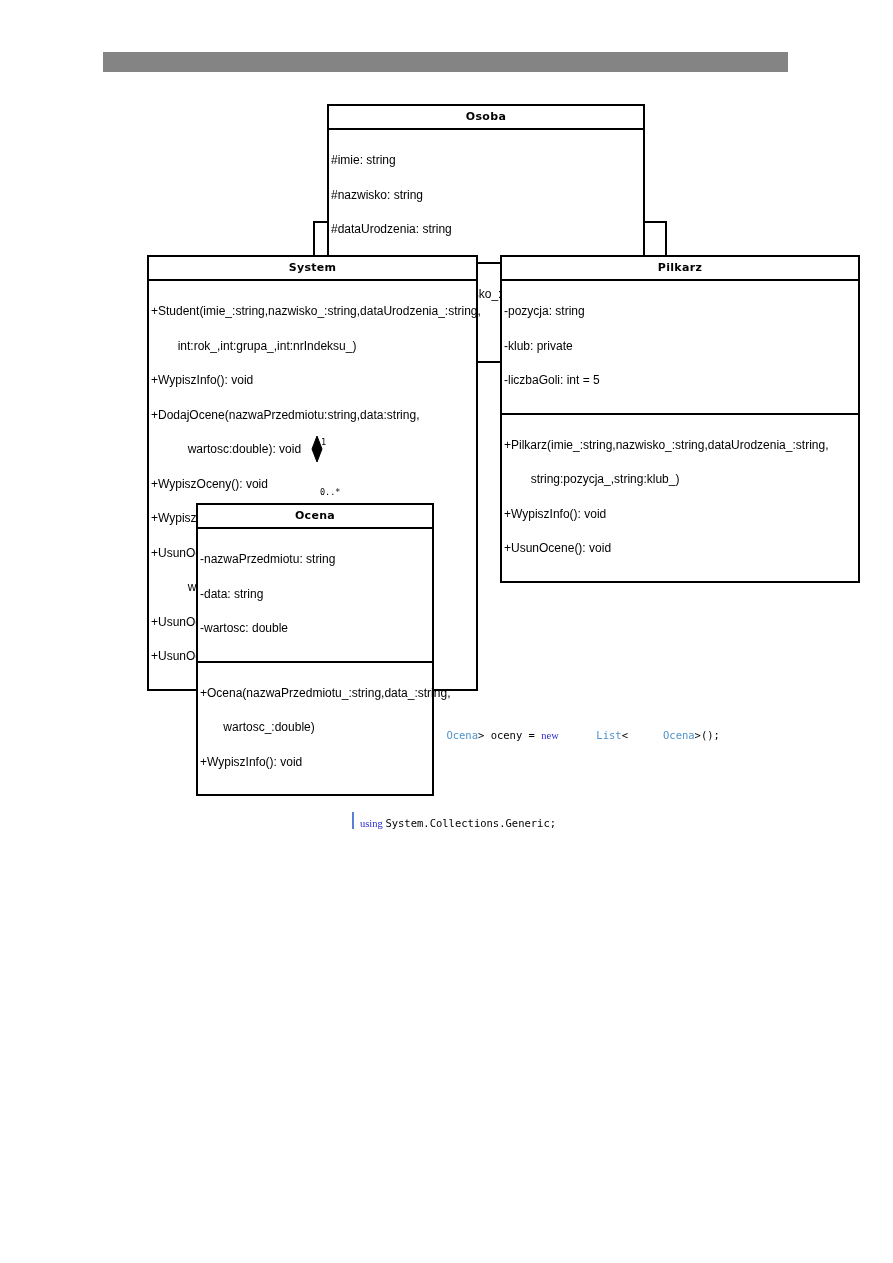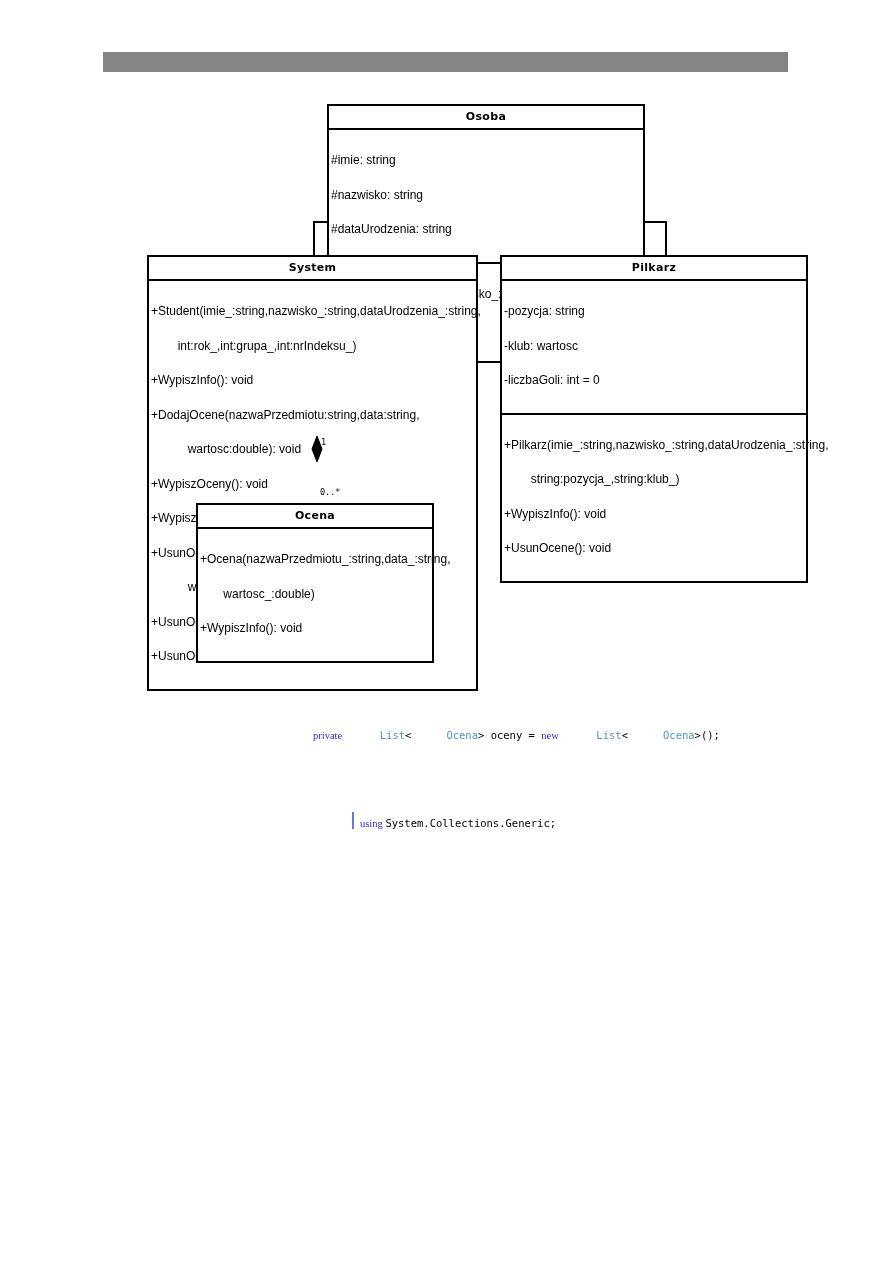--- a/index.html
+++ b/index.html
@@ -143,37 +143,42 @@
       <div>           wartosc:double): void</div>
       <div>+WypiszOceny(): void</div>
       <div>+WypiszOceny(nazwaPrzedmiotu:string): void</div>
       <div>+UsunOcene(nazwaPrzedmiotu:string,data:string,</div>
       <div>           wartosc:double): void</div>
       <div>+UsunOceny(): void</div>
       <div>+UsunOceny(nazwaPrzedmiotu:string): void</div>
     </div>
   </div>
 
-  <div class="uml-class" id="box-pilkarz" style="left:500px; top:255px; width:308px;">
+  <div class="uml-class" id="box-pilkarz" style="left:500px; top:255px; width:360px;">
     <div class="uml-title">Pilkarz</div>
     <div class="uml-compartment uml-sep">
       <div>-pozycja: string</div>
-      <div>-klub: wartosc</div>
-      <div>-liczbaGoli: int = 0</div>
+      <div>-klub: private</div>
+      <div>-liczbaGoli: int = 5</div>
     </div>
     <div class="uml-compartment uml-sep">
       <div>+Pilkarz(imie_:string,nazwisko_:string,dataUrodzenia_:string,</div>
       <div>        string:pozycja_,string:klub_)</div>
       <div>+WypiszInfo(): void</div>
       <div>+UsunOcene(): void</div>
     </div>
   </div>
 
   <div class="uml-class" id="box-ocena" style="left:196px; top:503px; width:238px;">
     <div class="uml-title">Ocena</div>
+    <div class="uml-compartment uml-sep">
+      <div>-nazwaPrzedmiotu: string</div>
+      <div>-data: string</div>
+      <div>-wartosc: double</div>
+    </div>
     <div class="uml-compartment uml-sep">
       <div>+Ocena(nazwaPrzedmiotu_:string,data_:string,</div>
       <div>       wartosc_:double)</div>
       <div>+WypiszInfo(): void</div>
     </div>
   </div>
 
   <svg class="tri-gen-outline" style="left:378px; top:186px;" width="30" height="16">
     <polygon points="15,1 25,14 5,14" fill="#ffffff" stroke="#000000" stroke-width="1.6"></polygon>
   </svg>

